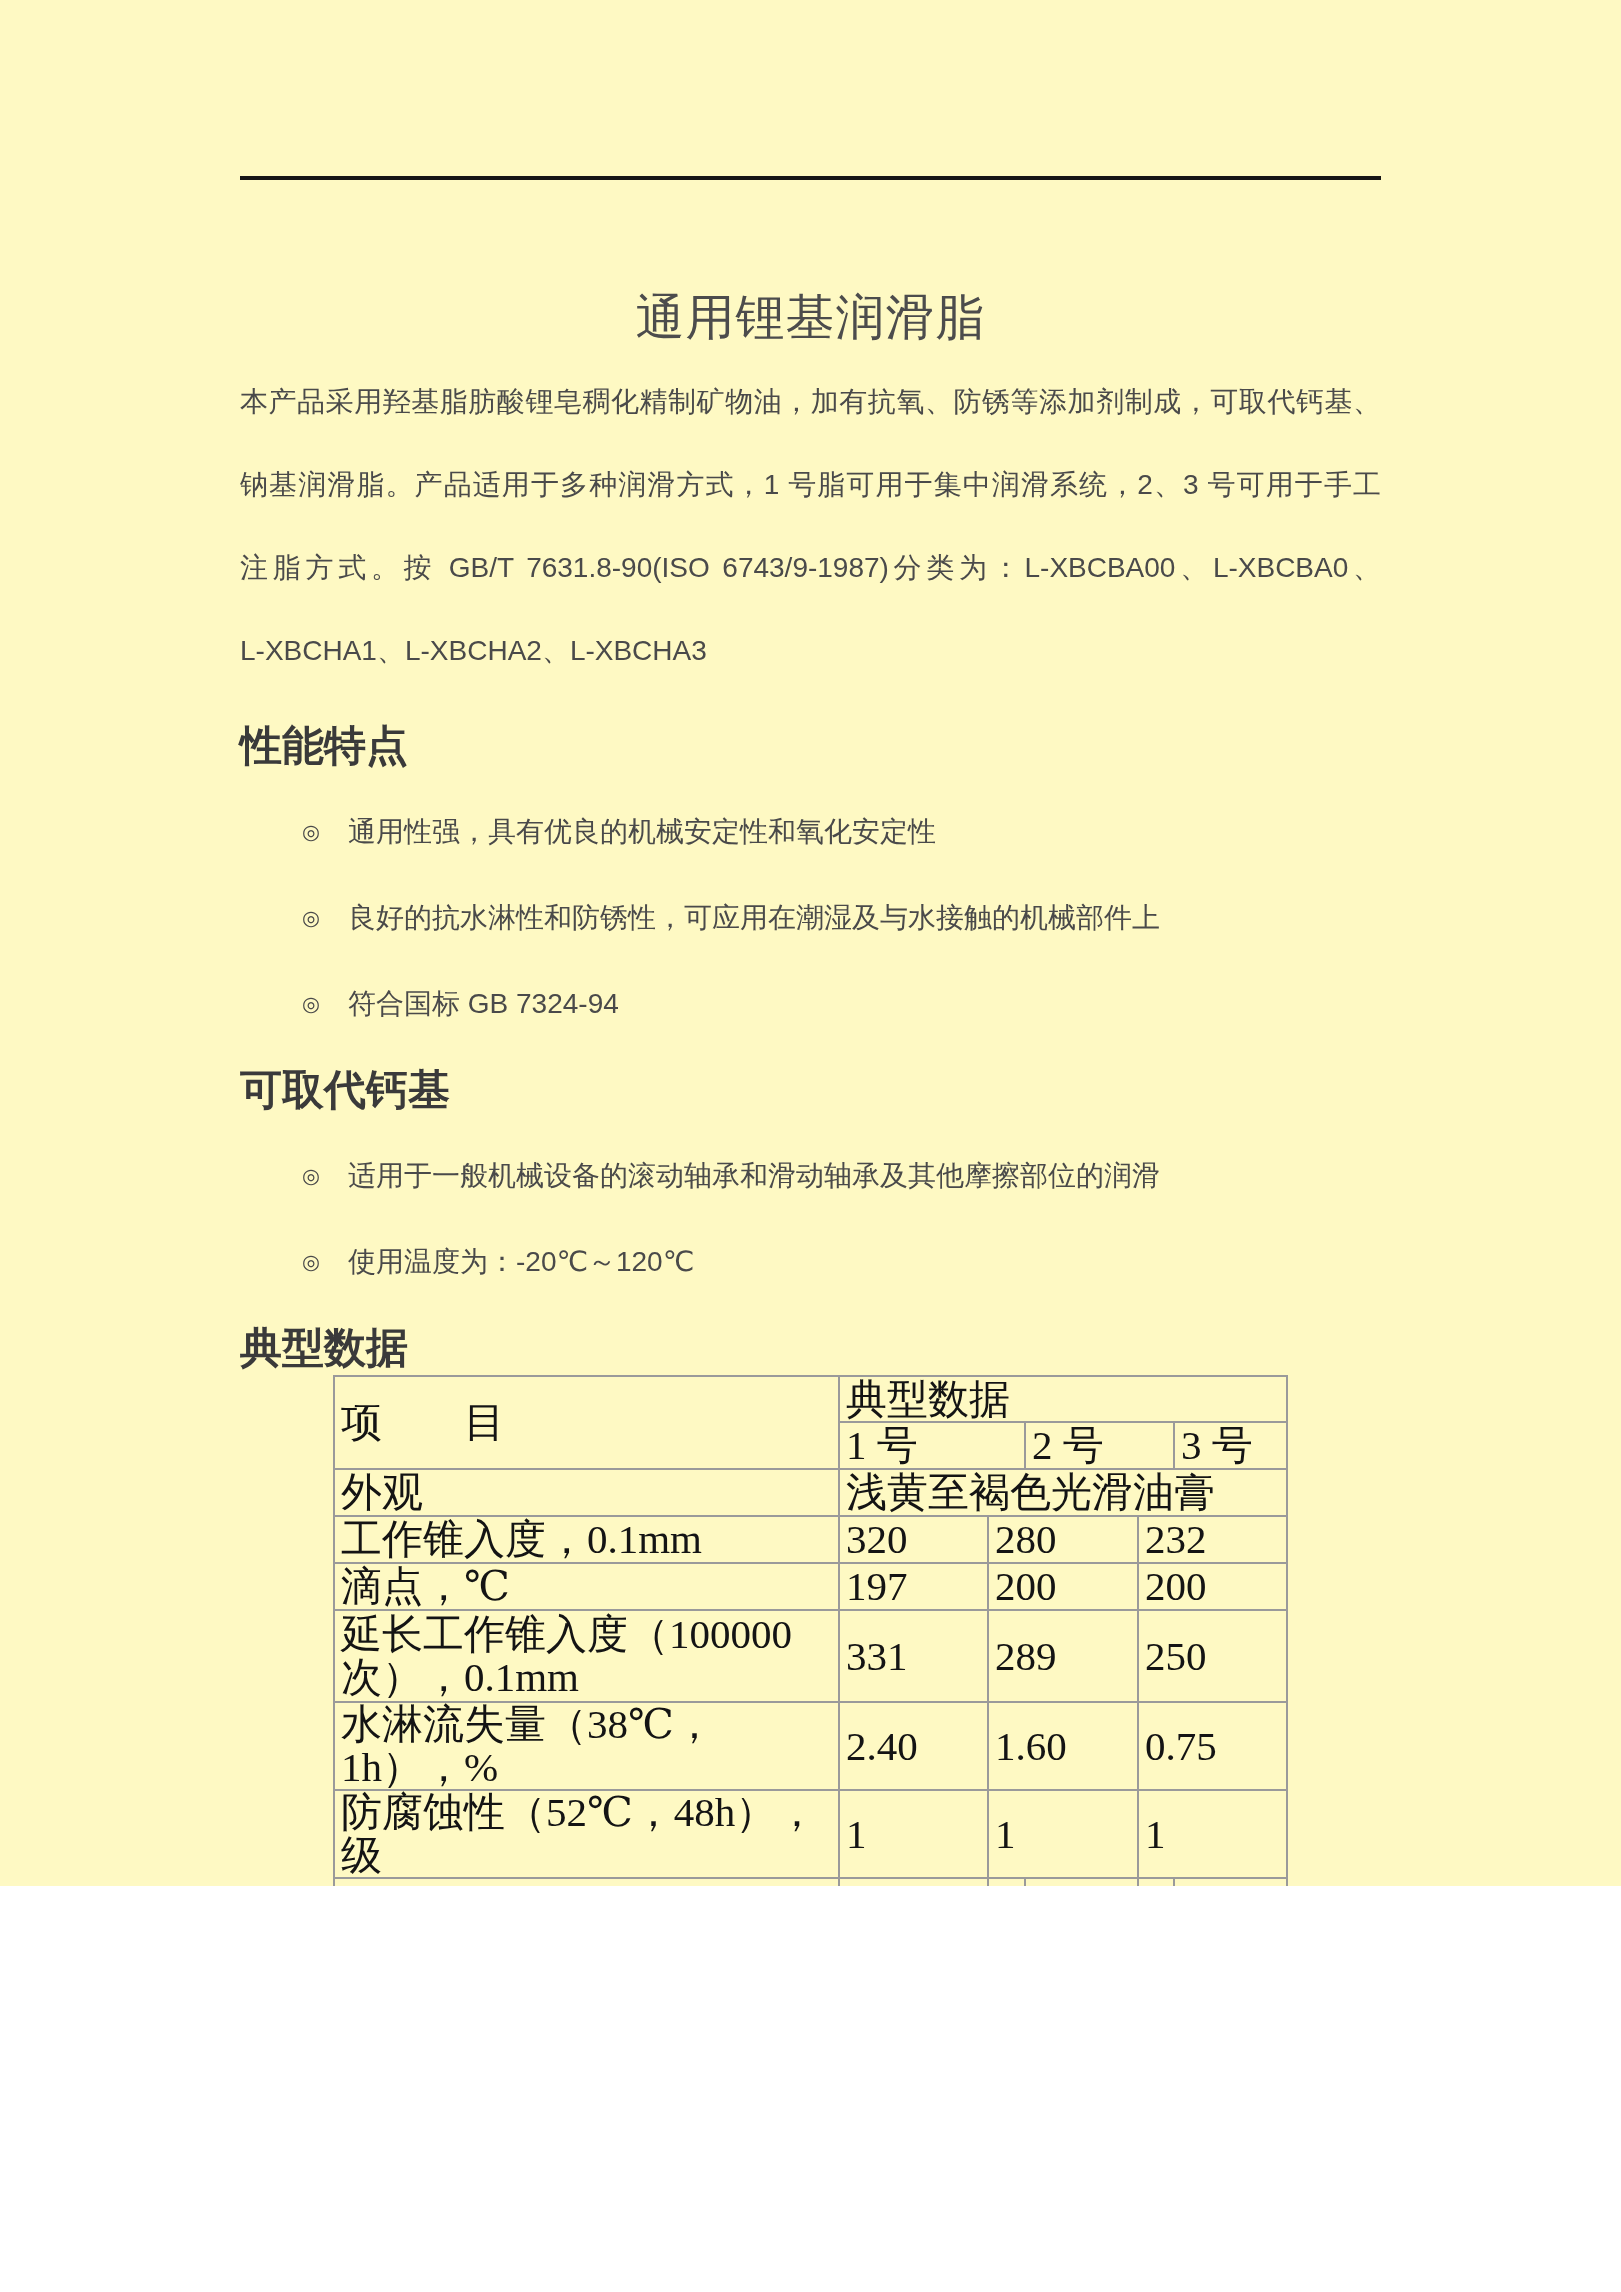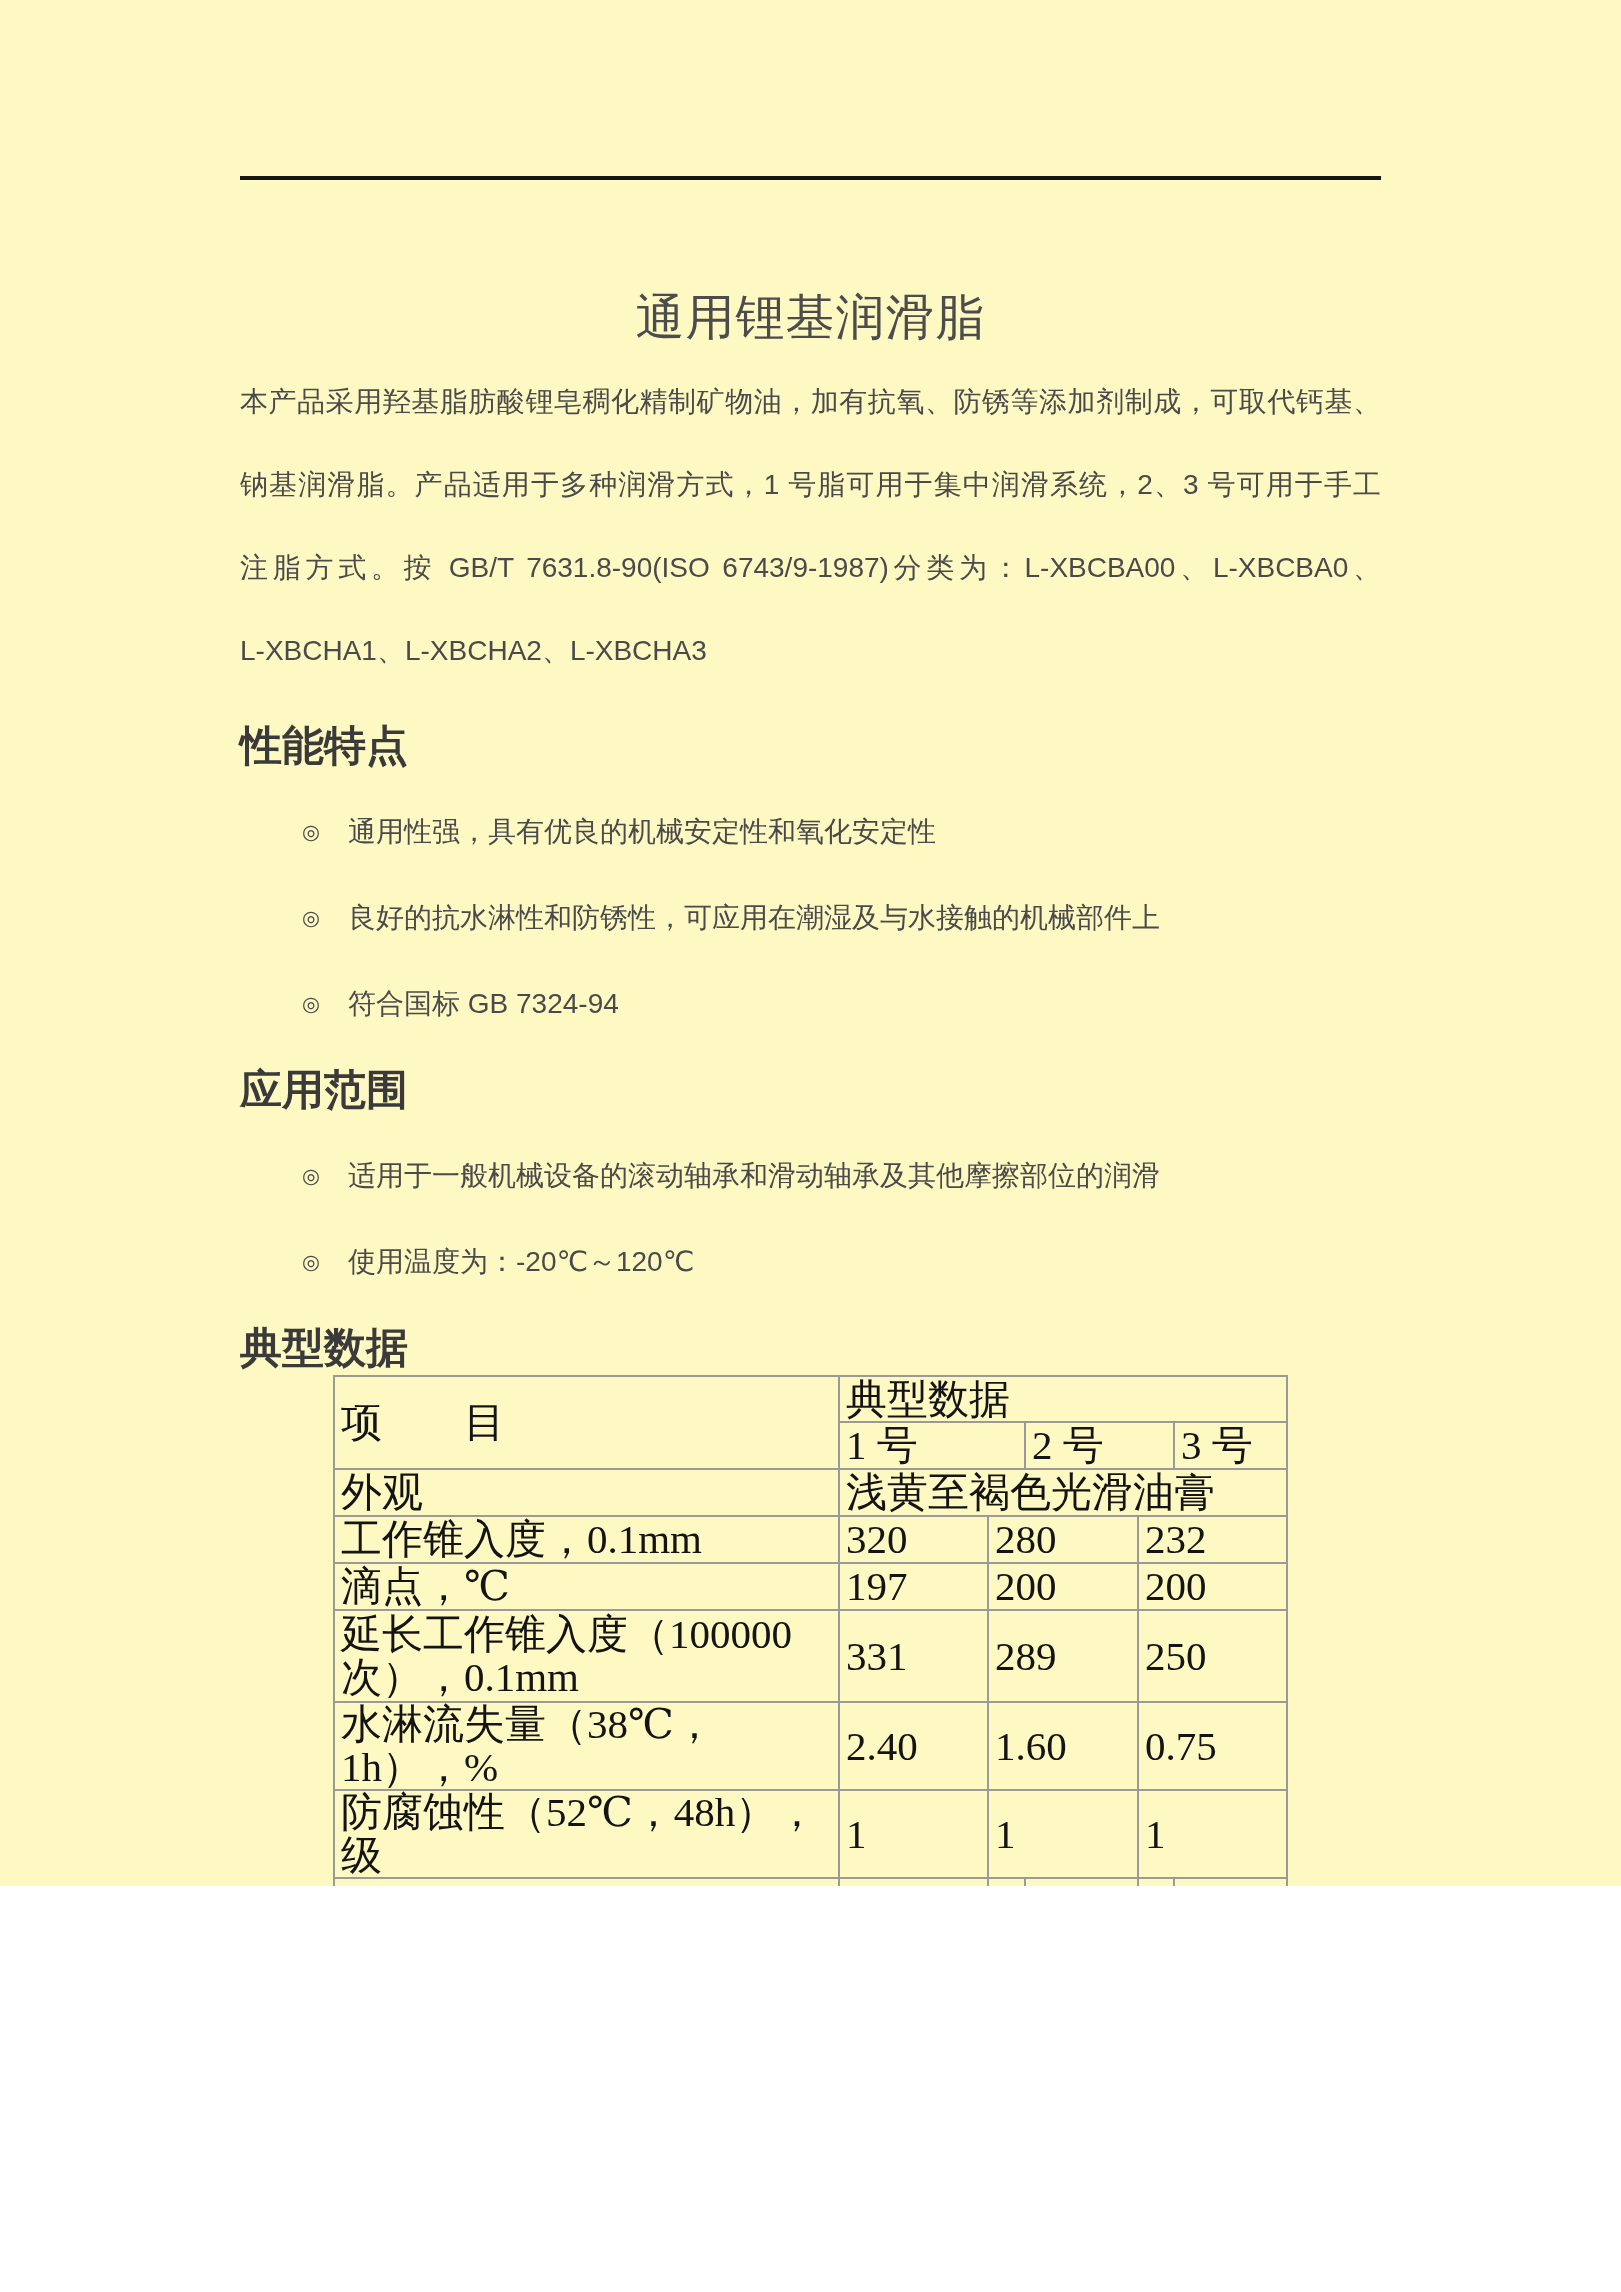--- a/index.html
+++ b/index.html
@@ -122,21 +122,21 @@
       <span class="bullet-marker">◎</span>
       <span>良好的抗水淋性和防锈性，可应用在潮湿及与水接触的机械部件上</span>
     </div>
 
 
     <div class="rb bullet-item">
       <span class="bullet-marker">◎</span>
       <span>符合国标 GB 7324-94</span>
     </div>
 
-    <div class="rb sec-heading">应用范围</div>
+    <div class="rb sec-heading">可取代钙基</div>
 
     <div class="rb bullet-item">
       <span class="bullet-marker">◎</span>
       <span>适用于一般机械设备的滚动轴承和滑动轴承及其他摩擦部位的润滑</span>
     </div>
     <div class="rb bullet-item">
       <span class="bullet-marker">◎</span>
       <span>使用温度为：-20℃～120℃</span>
     </div>
 

